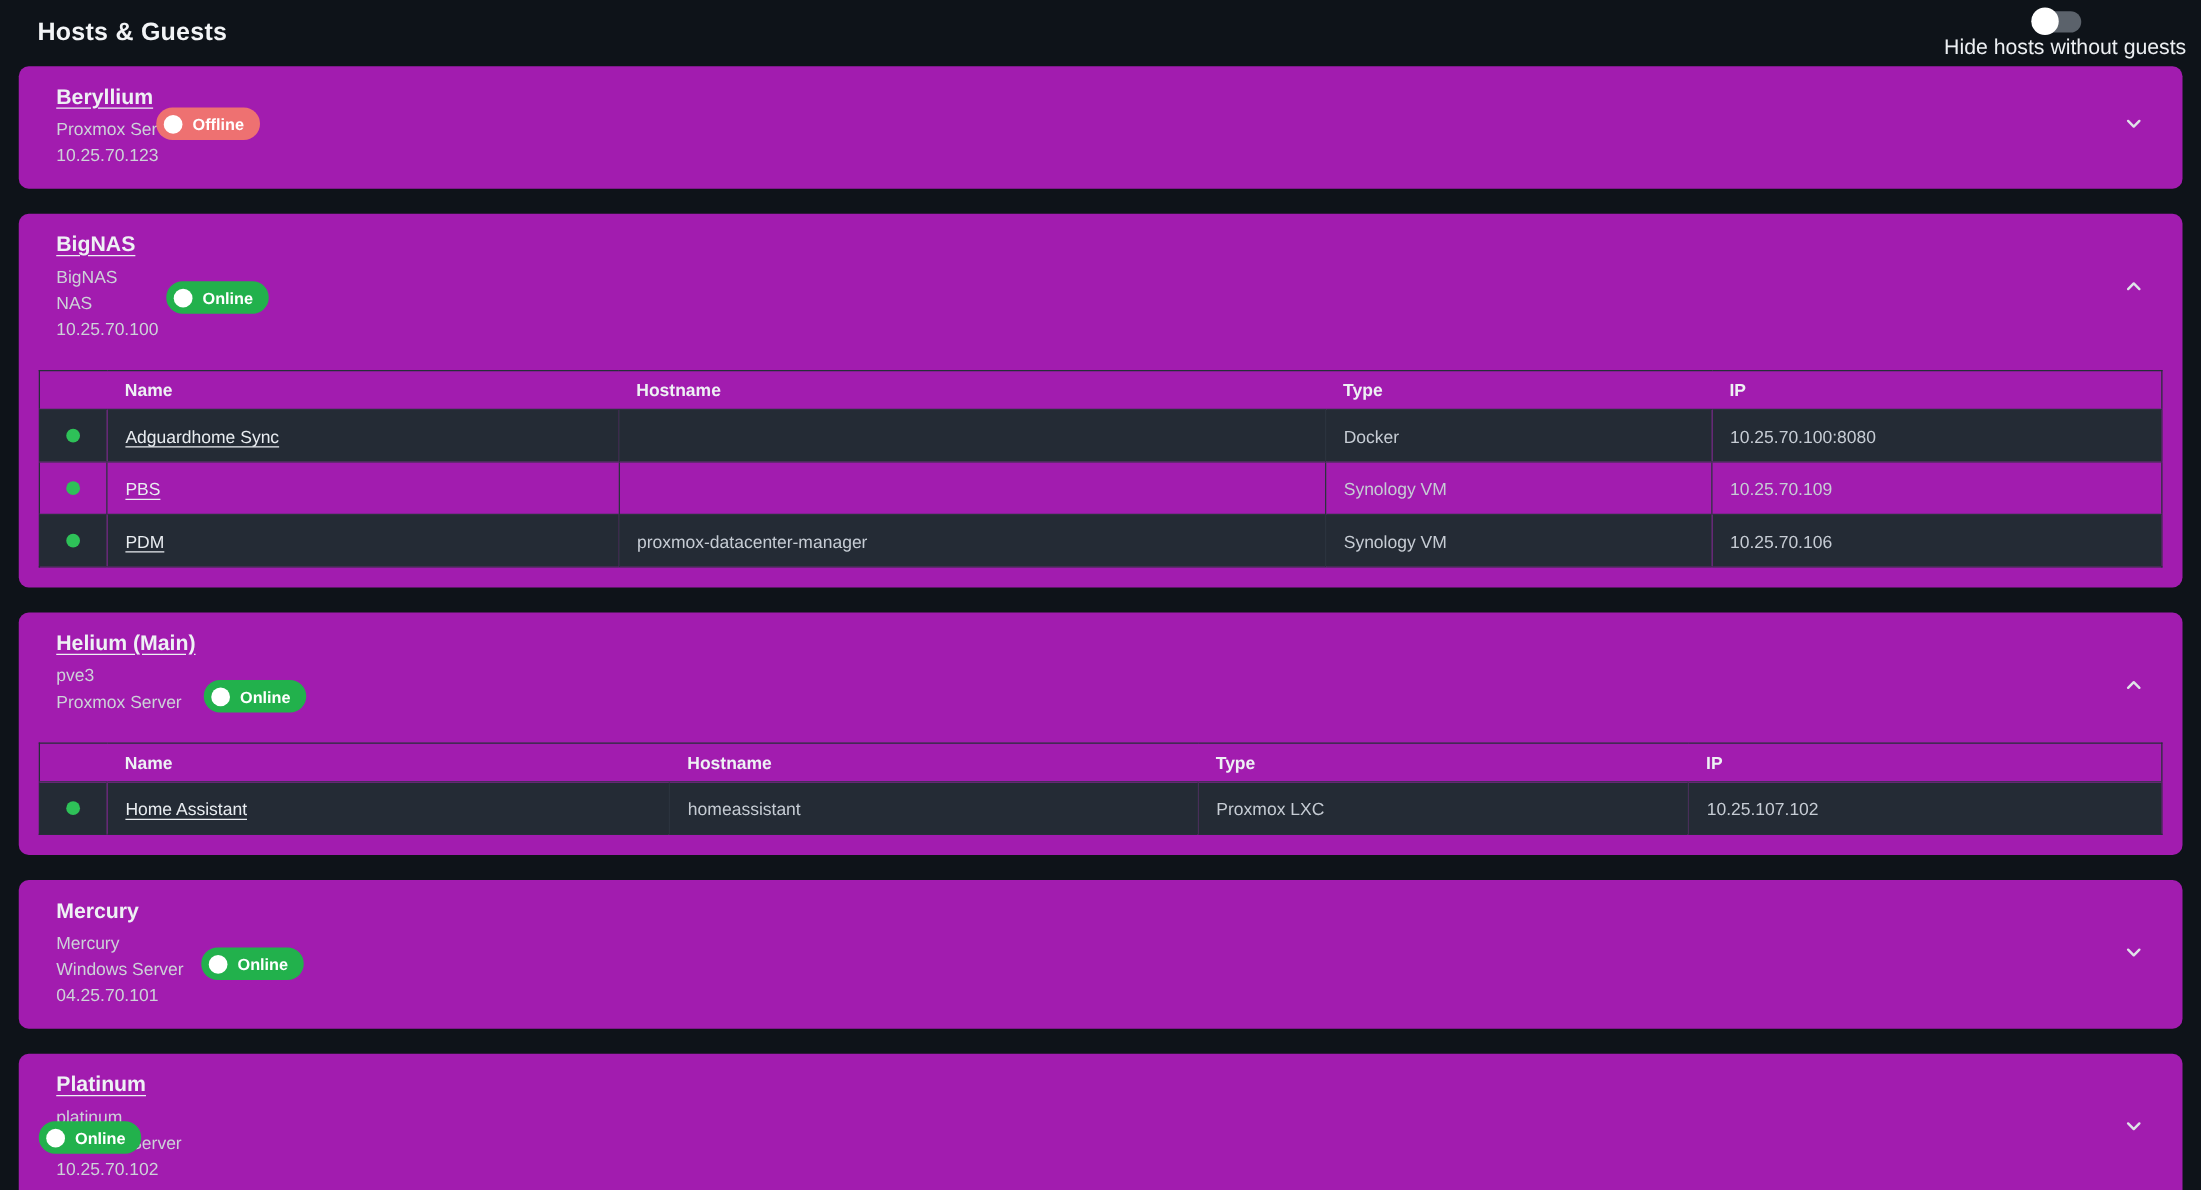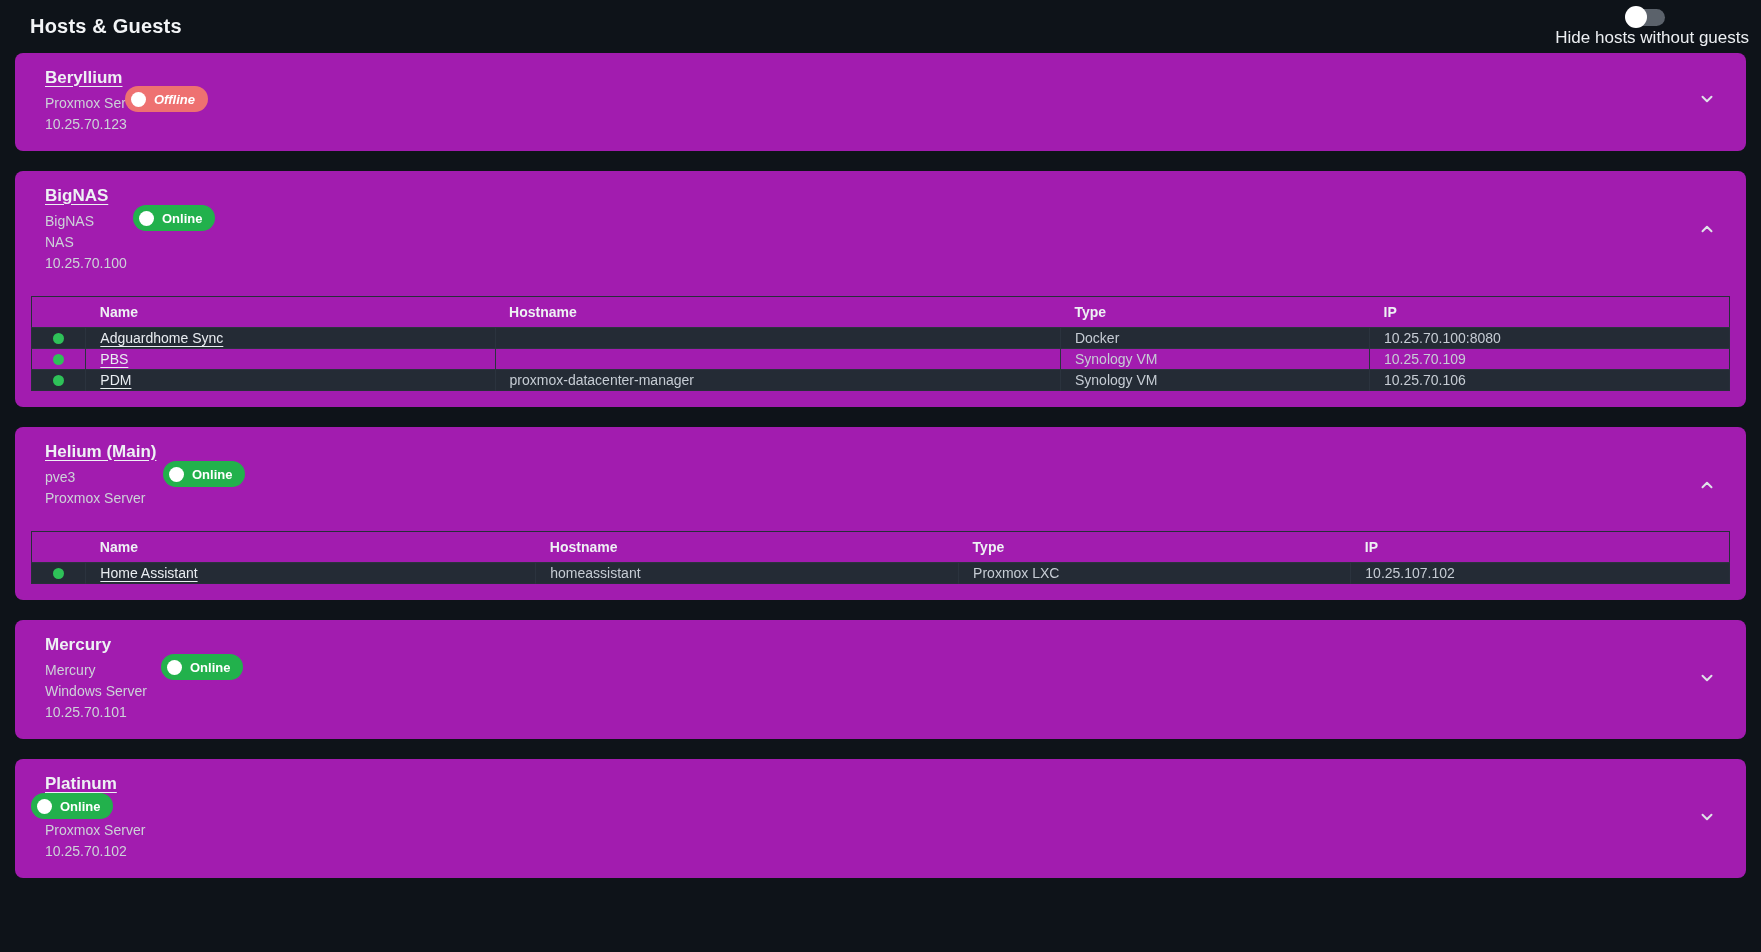--- a/index.html
+++ b/index.html
@@ -90,24 +90,24 @@
     font-weight: bold;
   }
   .status-badge .badge-dot {
     width: 15px; height: 15px;
     border-radius: 50%;
     background: #ffffff;
     margin-right: 8px;
     flex: none;
   }
   .status-badge.online  { background: #22b14c; }
-  .status-badge.offline { background: #ee7171; font-style: italic; }
+  .status-badge.offline { background: #ee7171; }
 
   .card.lines-2 .status-badge { top: 33px; }
-  .card.lines-3 .status-badge { top: 34px; }
+  .card.lines-3 .status-badge { top: 54px; }
   .card:nth-of-type(1) .status-badge { left: 126px; }
   .card:nth-of-type(2) .status-badge { left: 110px; }
   .card:nth-of-type(3) .status-badge { left: 118px; }
   .card:nth-of-type(4) .status-badge { left: 148px; }
   .card:nth-of-type(5) .status-badge { left: 146px; }
 
   
   .chevron-btn {
     position: absolute;
     right: 26px;
@@ -132,21 +132,21 @@
   .guest-table th {
     height: 31px;
     text-align: left;
     font-weight: bold;
     color: #eef1f4;
     padding: 0 0 0 14px;
     border-bottom: 1px solid #2b333e;
   }
   .guest-table th.th-status { padding: 0; }
   .guest-table td {
-    height: 21px;
+    height: 42px;
     padding: 0 0 0 14px;
     color: #c6ccd4;
     border-top: 1px solid #2b333e;
     border-left: 1px solid #2b333e;
     vertical-align: middle;
     overflow: hidden;
     white-space: nowrap;
   }
   .guest-table td:first-child { border-left: none; padding: 0; }
   .guest-table tbody tr:nth-child(odd) { background: #242b35; }
@@ -319,21 +319,21 @@
       </tr>
     </tbody>
   </table>
 </div>
 
 <div class="card lines-3">
   <span class="host-title">Mercury</span>
   <div class="host-lines">
     <div>Mercury</div>
     <div>Windows Server</div>
-    <div>10.25.70.101</div>
+    <div>04.25.70.101</div>
   </div>
   <span class="status-badge online">
     <span class="badge-dot"></span>
     <span>Online</span>
   </span>
   <button class="chevron-btn">
     <svg width="18" height="18" viewBox="0 0 24 24">
       <polyline points="6,9 12,15 18,9" fill="none" stroke="#dfe3e8" stroke-width="2.6" stroke-linecap="round" stroke-linejoin="round"></polyline>
     </svg>
   </button>

